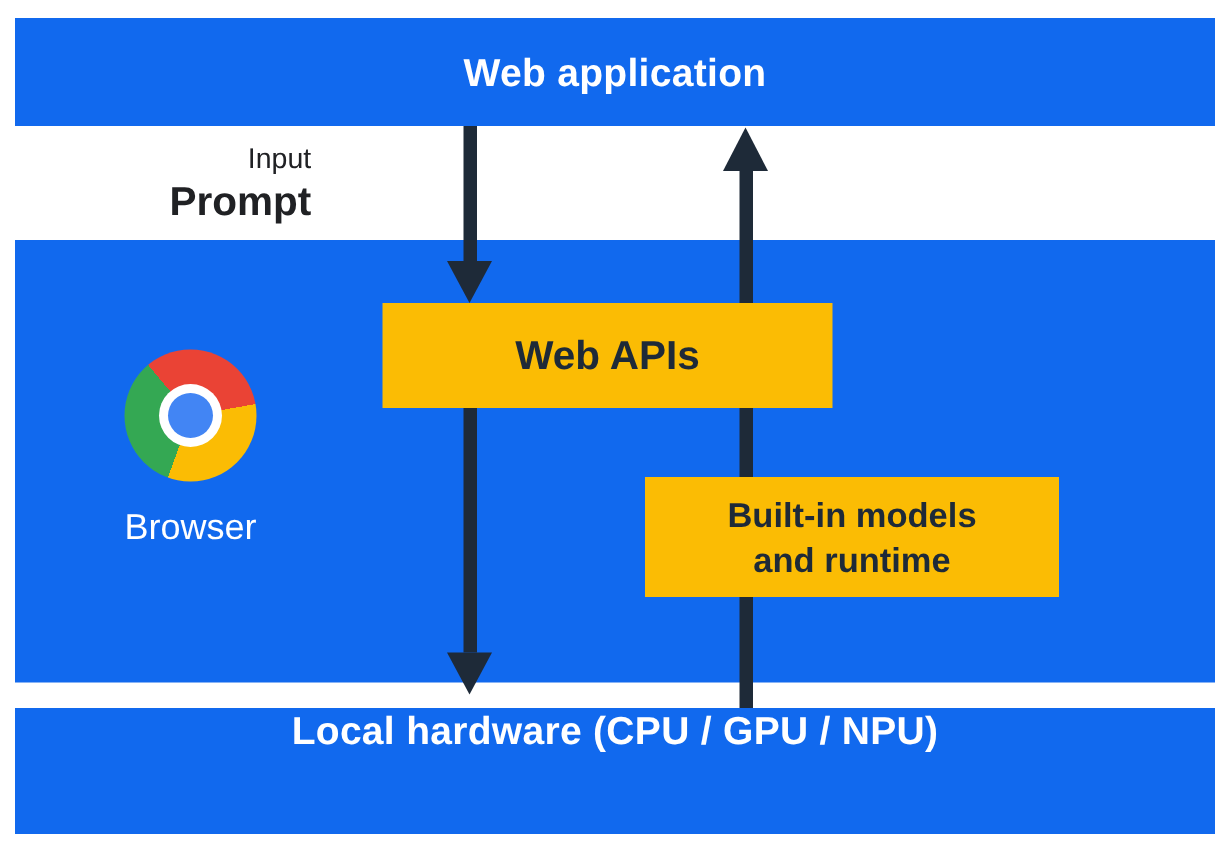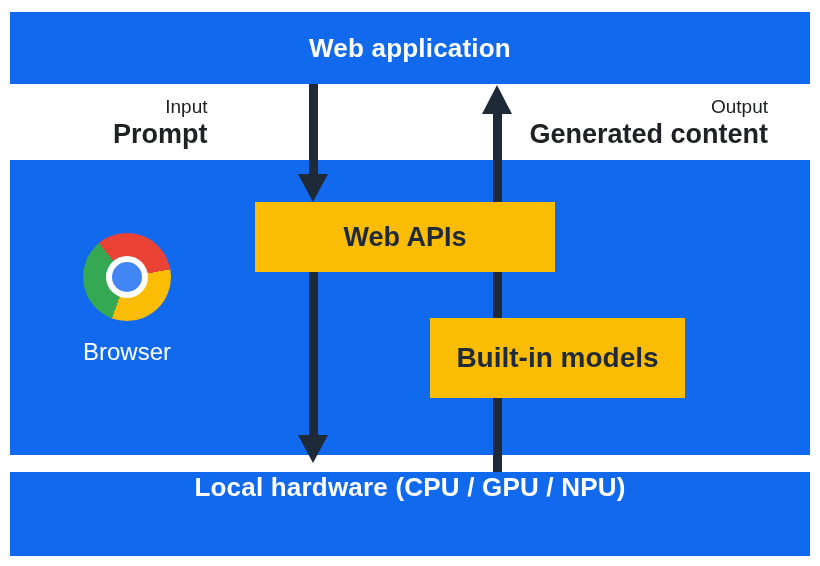--- a/index.html
+++ b/index.html
@@ -30,21 +30,21 @@
   #down2-head  { left:298px; top:435px; }
   #up-shaft    { left:493px; top:114px; height:358px; }
   #up-head     { left:482px; top:85px; }
 
   .ybox {
     position:absolute; background:var(--yellow,#fbbc04); z-index:2;
     display:flex; flex-direction:column; align-items:center; justify-content:center;
     color:var(--dark,#1e2a38); font-weight:bold; text-align:center;
   }
   #web-apis-box { left:255px; top:202px; width:300px; height:70px; font-size:27px; }
-  #builtin-box  { left:430px; top:318px; width:255px; height:80px; font-size:28px; line-height:30px; }
+  #builtin-box  { left:430px; top:318px; width:276px; height:80px; font-size:23px; line-height:30px; }
   #builtin-box span { display:block; }
 
   .chrome {
     position:absolute; left:83px; top:233px; width:88px; height:88px; border-radius:50%; z-index:1;
     background:conic-gradient(from 80deg,
       var(--chrome-yellow,#fbbc04) 0deg 120deg,
       var(--chrome-green,#34a853) 120deg 240deg,
       var(--chrome-red,#ea4335) 240deg 360deg);
   }
   .chrome-hub {
@@ -66,24 +66,20 @@
 <div class="stage">
 
   <div class="bar top">
     <span class="bar-label">Web application</span>
   </div>
 
   <div class="io-label io-left">
     <span class="io-caption">Input</span>
     <span class="io-value">Prompt</span>
   </div>
-  <div class="io-label io-right">
-    <span class="io-caption">Output</span>
-    <span class="io-value">Generated content</span>
-  </div>
 
   <div class="bar middle"></div>
 
   <div class="shaft" id="down1-shaft"></div>
   <div class="head down" id="down1-head"></div>
 
   <div class="shaft" id="down2-shaft"></div>
   <div class="head down" id="down2-head"></div>
 
   <div class="shaft" id="up-shaft"></div>
@@ -93,19 +89,20 @@
     <div class="chrome-hub"></div>
     <div class="chrome-core"></div>
   </div>
   <div class="browser-label">Browser</div>
 
   <div class="ybox" id="web-apis-box">
     <span>Web APIs</span>
   </div>
   <div class="ybox" id="builtin-box">
     <span>Built-in models</span>
+    <span>and runtime</span>
   </div>
 
   <div class="bar bottom">
     <span class="bar-label">Local hardware (CPU / GPU / NPU)</span>
   </div>
 
 </div>
 
 </body></html>

